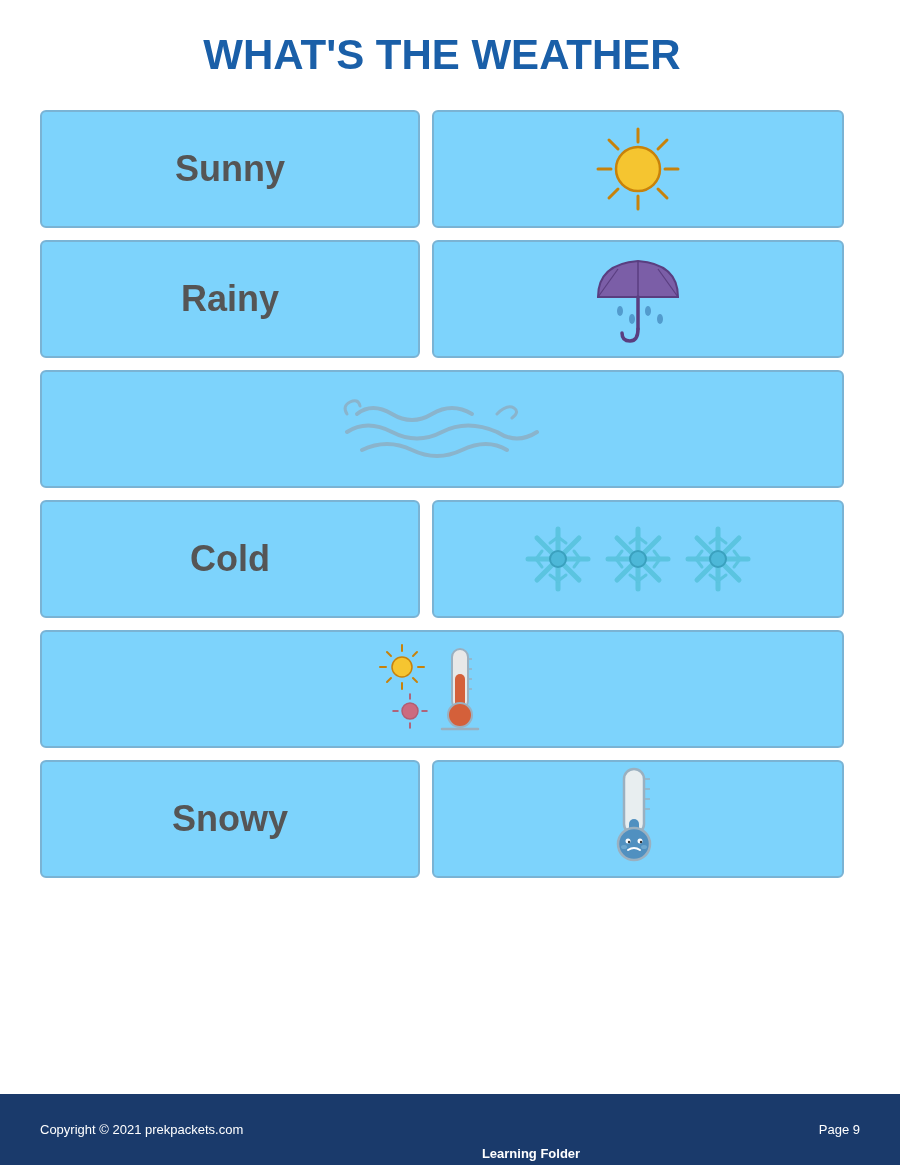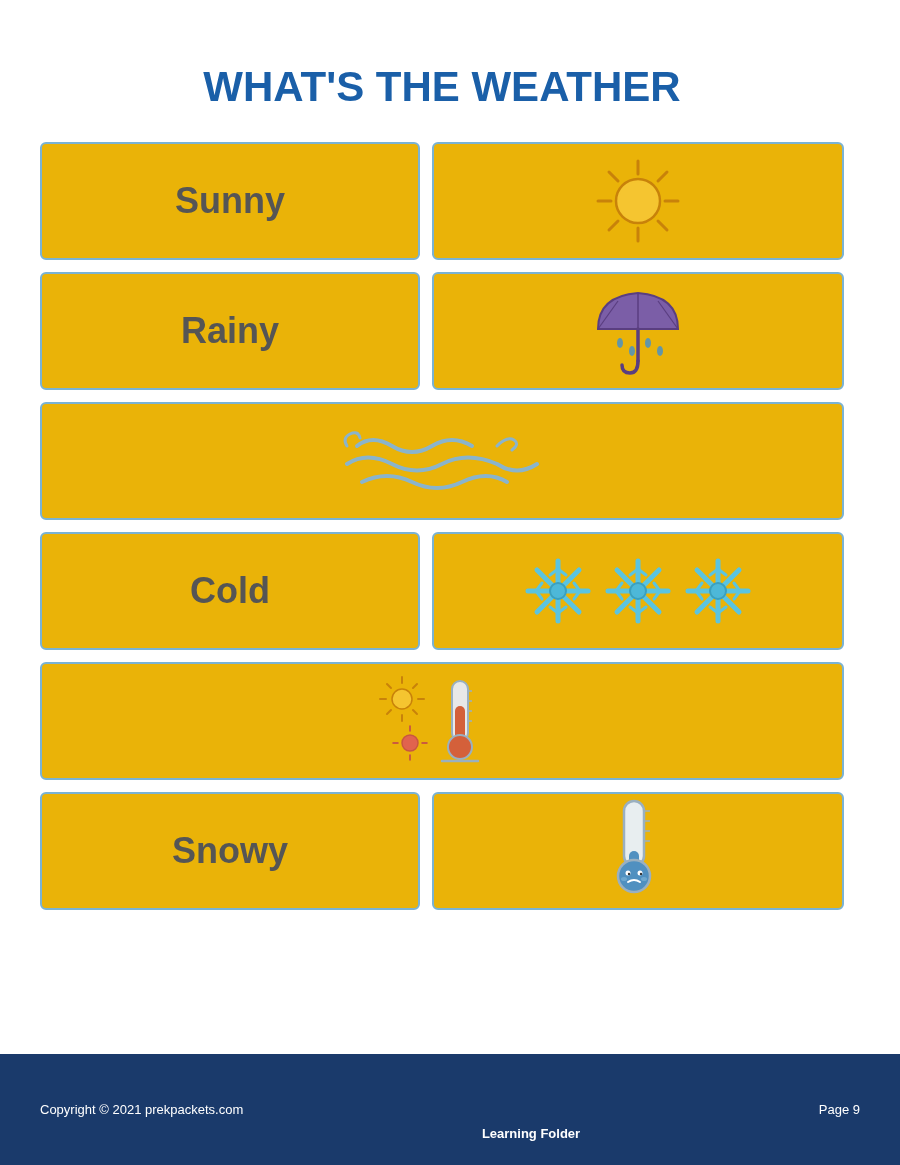--- a/index.html
+++ b/index.html
@@ -7,21 +7,20 @@
       width: 900px;
       min-height: 1165px;
       background: #ffffff;
       font-family: Arial, sans-serif;
       display: flex;
       flex-direction: column;
     }
     .main-content {
       flex: 1;
       padding: 30px 56px 20px 40px;
-      margin-top: 32px;
     }
     .page-title {
       text-align: center;
       font-size: 42px;
       font-weight: bold;
       color: #1a5fa8;
       margin-bottom: 30px;
       line-height: 1.2;
       text-transform: uppercase;
     }
@@ -30,21 +29,21 @@
       flex-direction: column;
       gap: 12px;
     }
     .weather-row {
       display: flex;
       gap: 12px;
     }
     .weather-cell {
       border: 2.5px solid #7ab3d4;
       border-radius: 6px;
-      background: #eab308;
+      background: #7dd3fc;
       display: flex;
       align-items: center;
       justify-content: center;
     }
     .weather-cell.label-cell {
       flex: 0 0 380px;
       height: 118px;
     }
     .weather-cell.icon-cell {
       flex: 1;
@@ -58,21 +57,21 @@
     .weather-icon {
       font-size: 60px;
       display: flex;
       align-items: center;
       justify-content: center;
     }
 
     footer {
       background: #1a3a6b;
       color: #ffffff;
-      padding: 24px 40px;
+      padding: 4px 40px;
       display: flex;
       justify-content: space-between;
       align-items: center;
       font-size: 13px;
     }
     footer span {
       color: #ffffff;
     }
     footer .footer-center {
       font-weight: bold;

